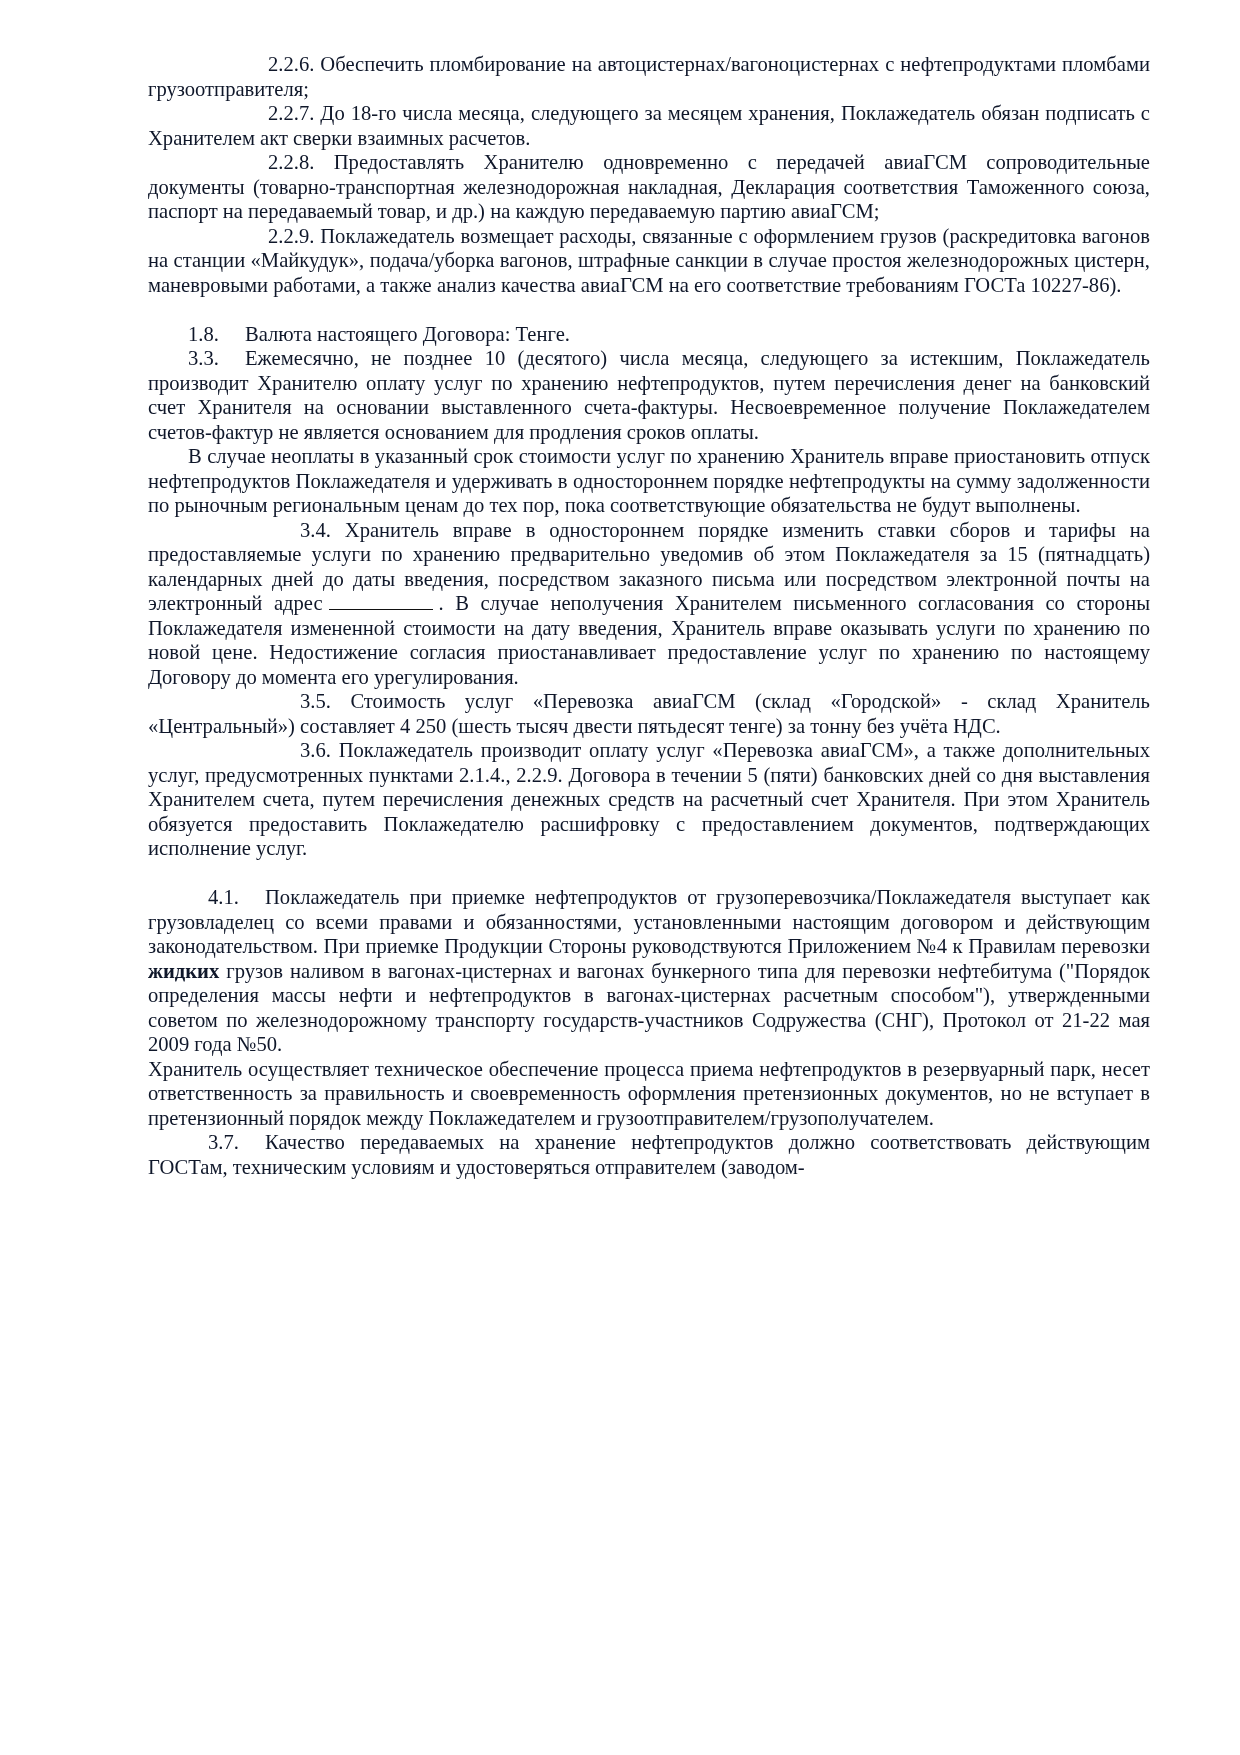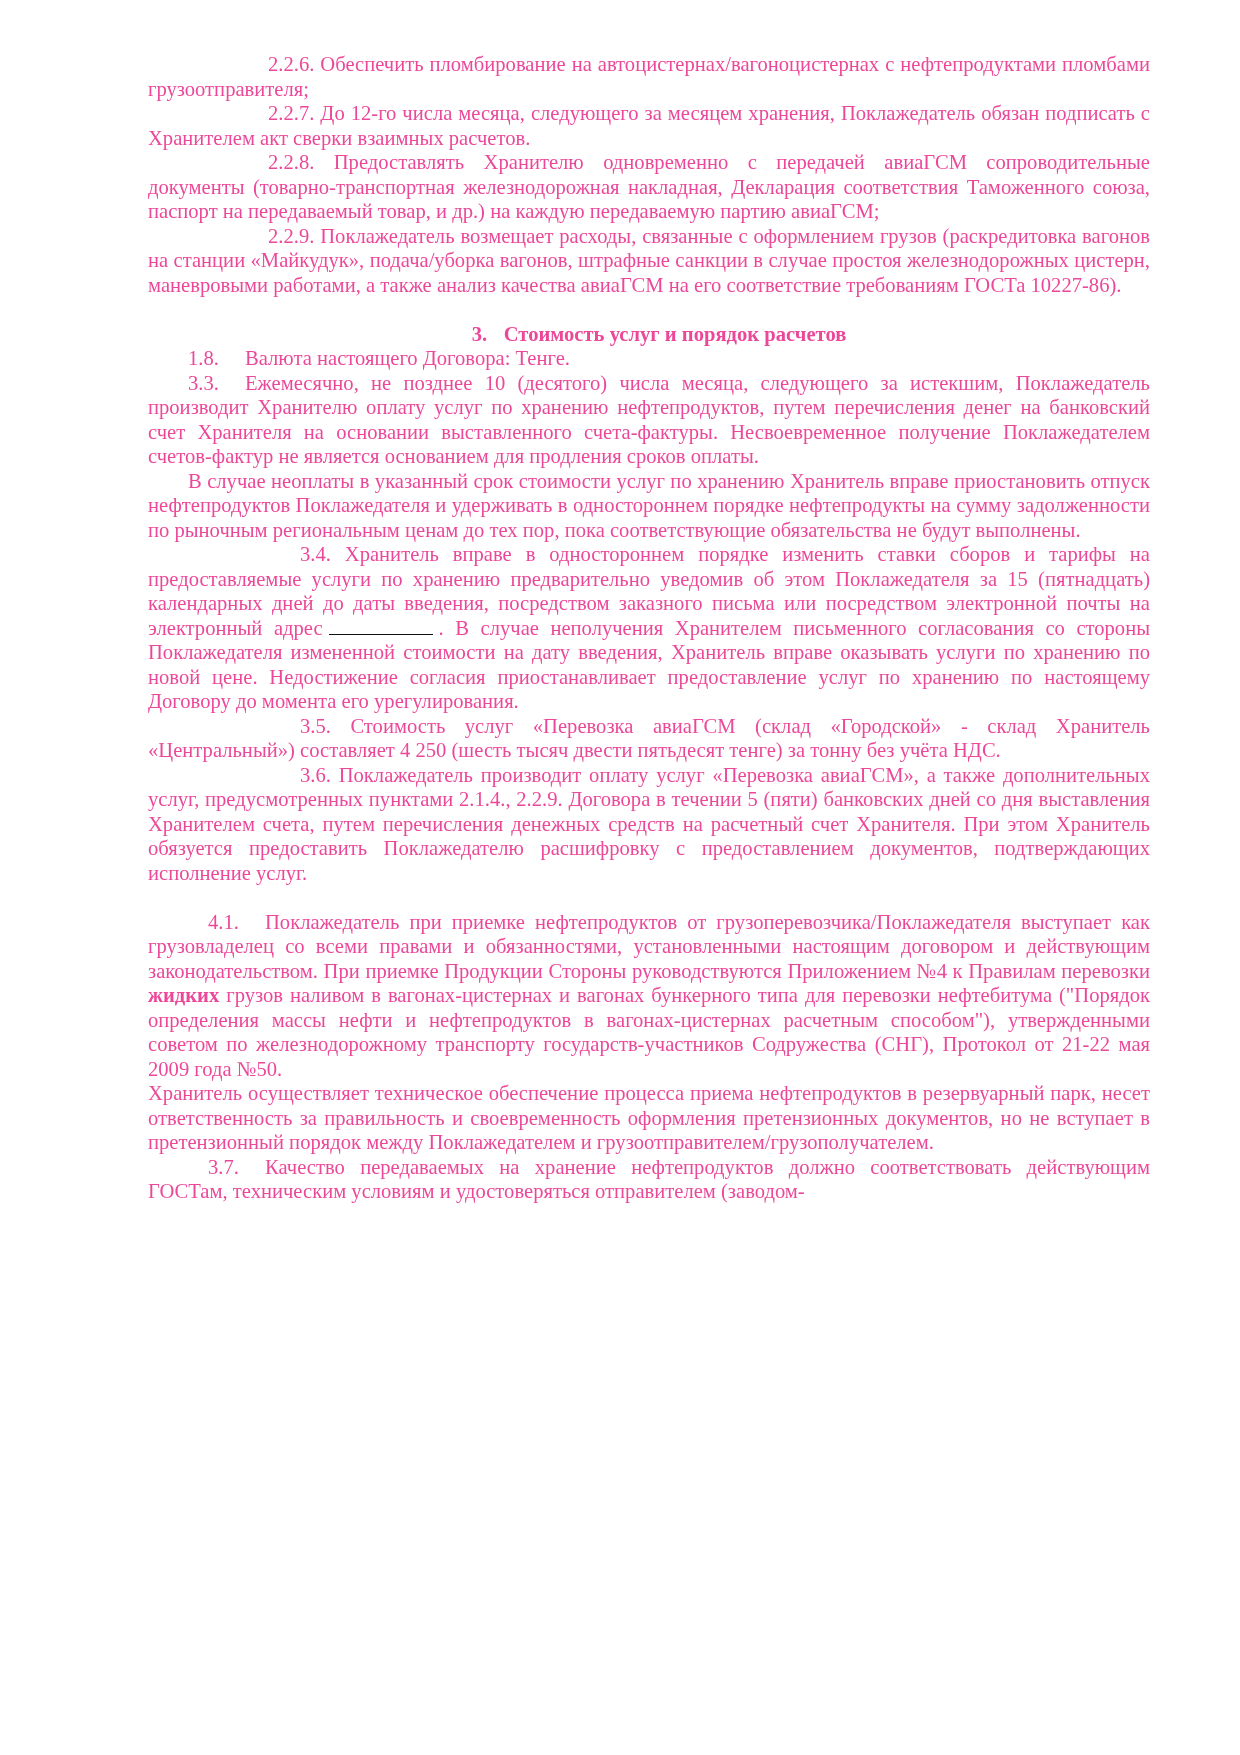--- a/index.html
+++ b/index.html
@@ -5,21 +5,21 @@
   html, body { margin: 0; padding: 0; background: #ffffff; }
   body { width: 1240px; height: 1755px; overflow: hidden; position: relative; }
   .page {
     position: absolute;
     left: 148px;
     top: 52px;
     width: 1002px;
     font-family: "Liberation Serif", "DejaVu Serif", serif;
     font-size: 20.6px;
     line-height: 24.5px;
-    color: #ec4899;
+    color: #0f172a;
   }
   .p { margin: 0; text-align: justify; text-align-last: left; }
   .ind60 { text-indent: 60px; }
   .ind40 { text-indent: 40px; }
   .ind76 { text-indent: 76px; }
   .noind { text-indent: 0; }
   .num { display: inline-block; }
   .num-wide { display: inline-block; width: 57px; text-indent: 0; }
   .heading {
     margin: 0;
@@ -32,29 +32,28 @@
   .b { font-weight: bold; }
   .blank { display: inline-block; width: 104px; border-bottom: 1.3px solid #111; height: 16px; vertical-align: baseline; margin: 0 6px; }
 </style>
 </head>
 <body>
 
 <div class="page">
 
   <p class="p ind60"><span class="num">2.2.6.</span> <span>Обеспечить  пломбирование  на автоцистернах/вагоноцистернах с нефтепродуктами пломбами грузоотправителя;</span></p>
 
-  <p class="p ind60"><span class="num">2.2.7.</span> <span>До  12-го числа месяца,  следующего за месяцем хранения, Поклажедатель обязан подписать с Хранителем акт сверки взаимных расчетов.</span></p>
+  <p class="p ind60"><span class="num">2.2.7.</span> <span>До  18-го числа месяца,  следующего за месяцем хранения, Поклажедатель обязан подписать с Хранителем акт сверки взаимных расчетов.</span></p>
 
   <p class="p ind60"><span class="num">2.2.8.</span> <span>Предоставлять Хранителю одновременно с передачей авиаГСМ сопроводительные документы (товарно-транспортная железнодорожная накладная, Декларация соответствия Таможенного союза, паспорт на передаваемый товар, и др.) на каждую передаваемую партию авиаГСМ;</span></p>
 
   <p class="p ind60"><span class="num">2.2.9.</span> <span>Поклажедатель возмещает расходы, связанные с оформлением грузов (раскредитовка вагонов на станции «Майкудук», подача/уборка вагонов, штрафные санкции в случае простоя железнодорожных цистерн, маневровыми работами, а также анализ качества авиаГСМ на его соответствие требованиям ГОСТа 10227-86).</span></p>
 
   <div class="gap"></div>
 
-  <p class="heading"><span class="hnum">3.</span><span>Стоимость услуг и порядок расчетов</span></p>
 
   <p class="p ind40"><span class="num-wide">1.8.</span><span>Валюта настоящего Договора: Тенге.</span></p>
 
 
   <p class="p ind40"><span class="num-wide">3.3.</span><span>Ежемесячно, не позднее 10 (десятого) числа месяца, следующего за истекшим, Поклажедатель производит Хранителю оплату услуг по хранению нефтепродуктов, путем перечисления денег на банковский счет Хранителя на основании выставленного счета-фактуры. Несвоевременное получение Поклажедателем счетов-фактур не является основанием для продления сроков оплаты.</span></p>
 
   <p class="p ind40"><span>В случае неоплаты в указанный срок стоимости услуг по хранению Хранитель вправе приостановить отпуск нефтепродуктов Поклажедателя и удерживать в одностороннем порядке нефтепродукты на сумму задолженности по рыночным региональным  ценам  до тех пор,  пока  соответствующие  обязательства не будут выполнены.</span></p>
 
   <p class="p ind76"><span class="num">3.4.</span> <span>Хранитель вправе в одностороннем порядке изменить ставки сборов и тарифы на предоставляемые услуги по хранению предварительно уведомив об этом Поклажедателя за 15 (пятнадцать) календарных дней до даты введения, посредством заказного письма или посредством электронной почты на электронный адрес</span><span class="blank"></span><span>. В случае неполучения Хранителем письменного согласования со стороны Поклажедателя измененной стоимости на дату введения, Хранитель вправе оказывать услуги по хранению по новой цене. Недостижение согласия приостанавливает предоставление услуг по хранению по настоящему Договору до момента его урегулирования.</span></p>
 

